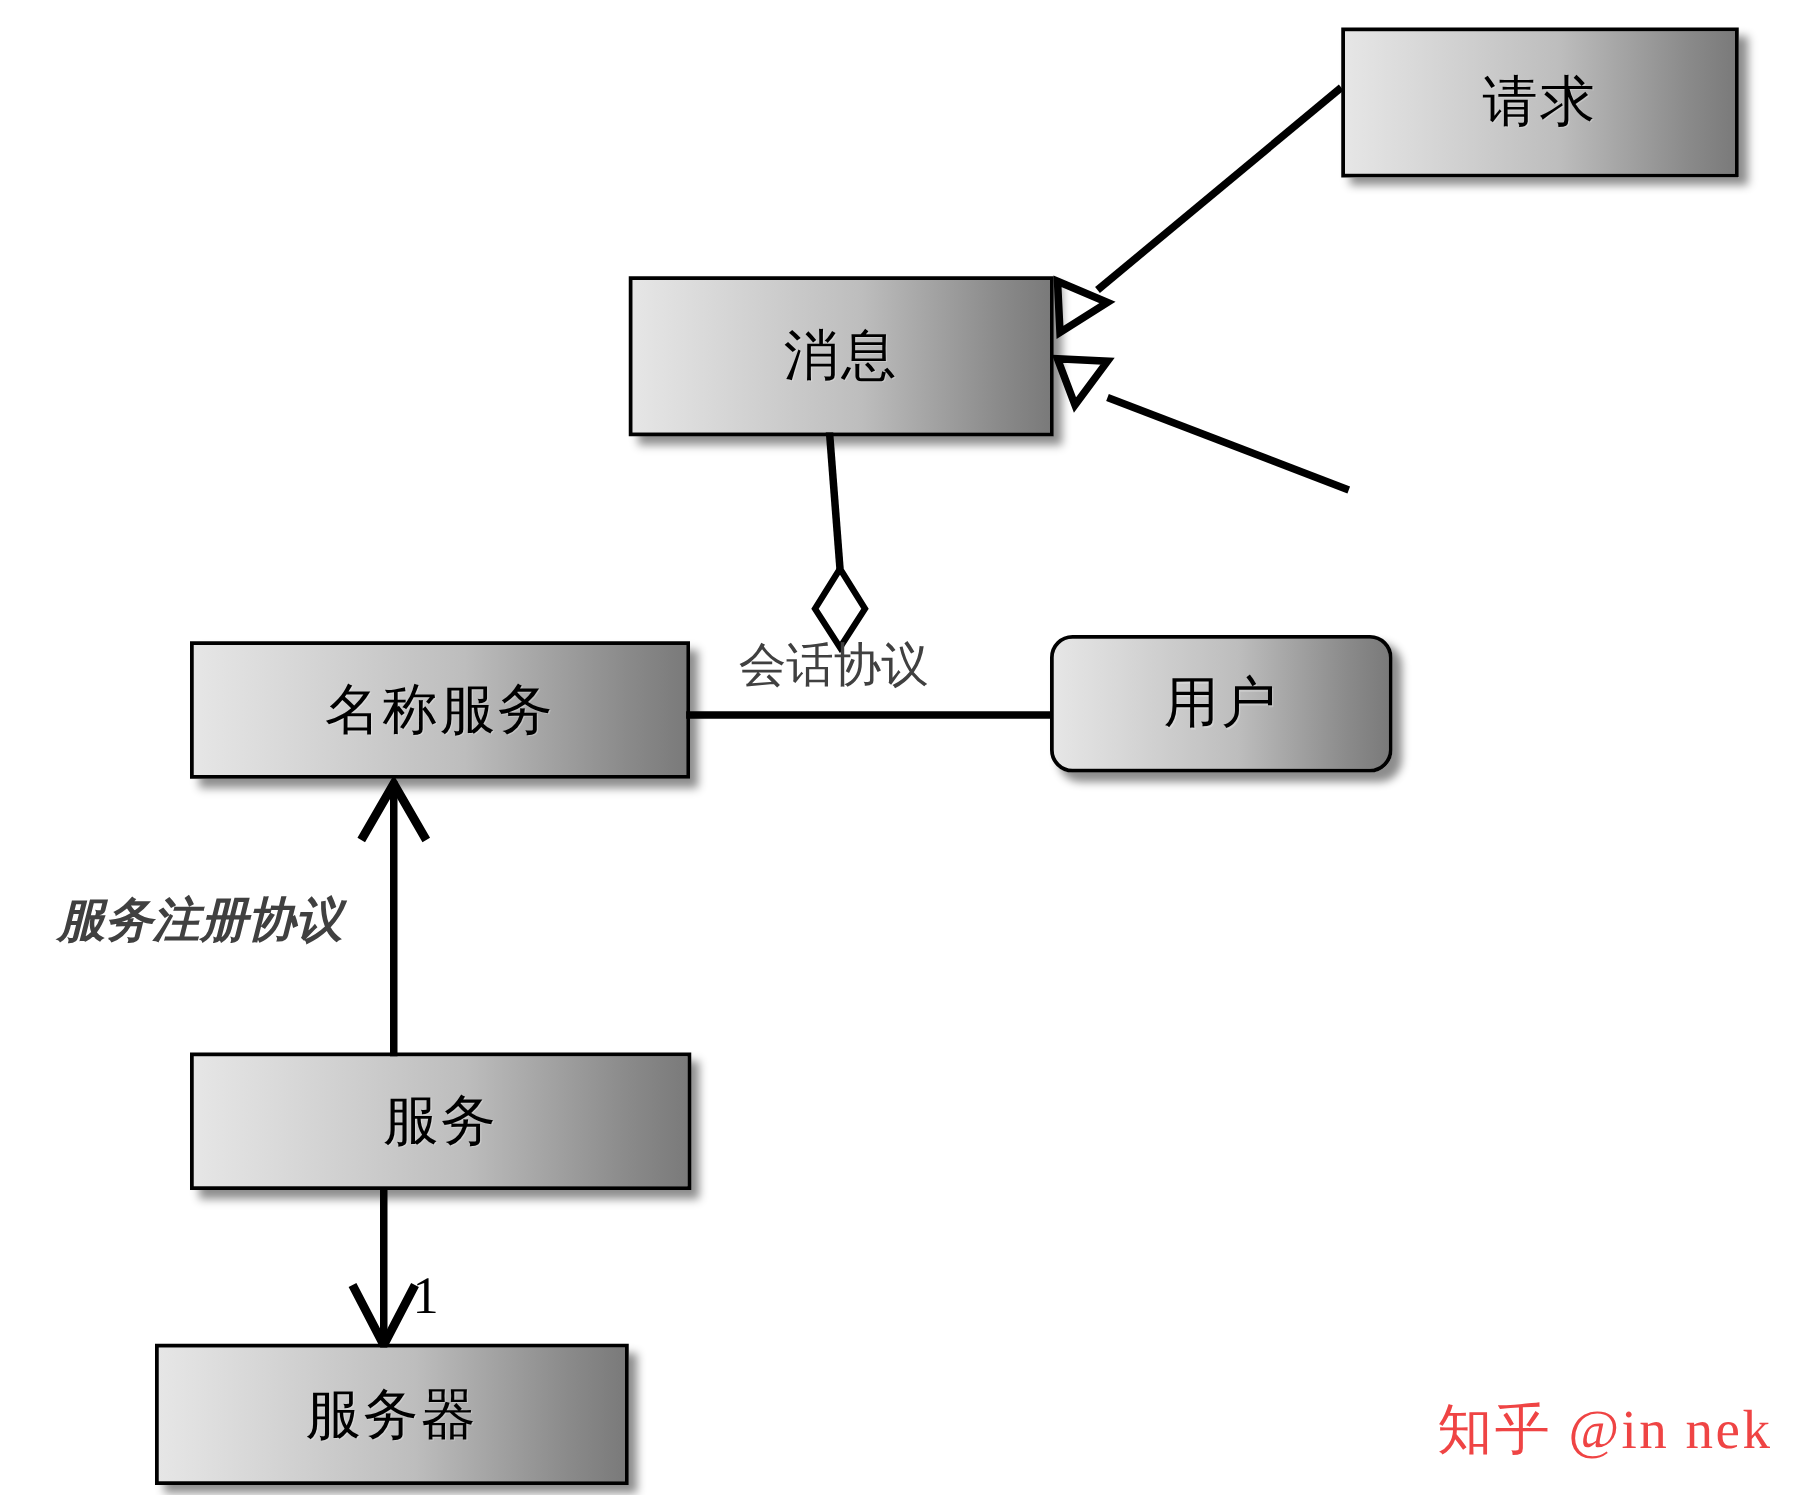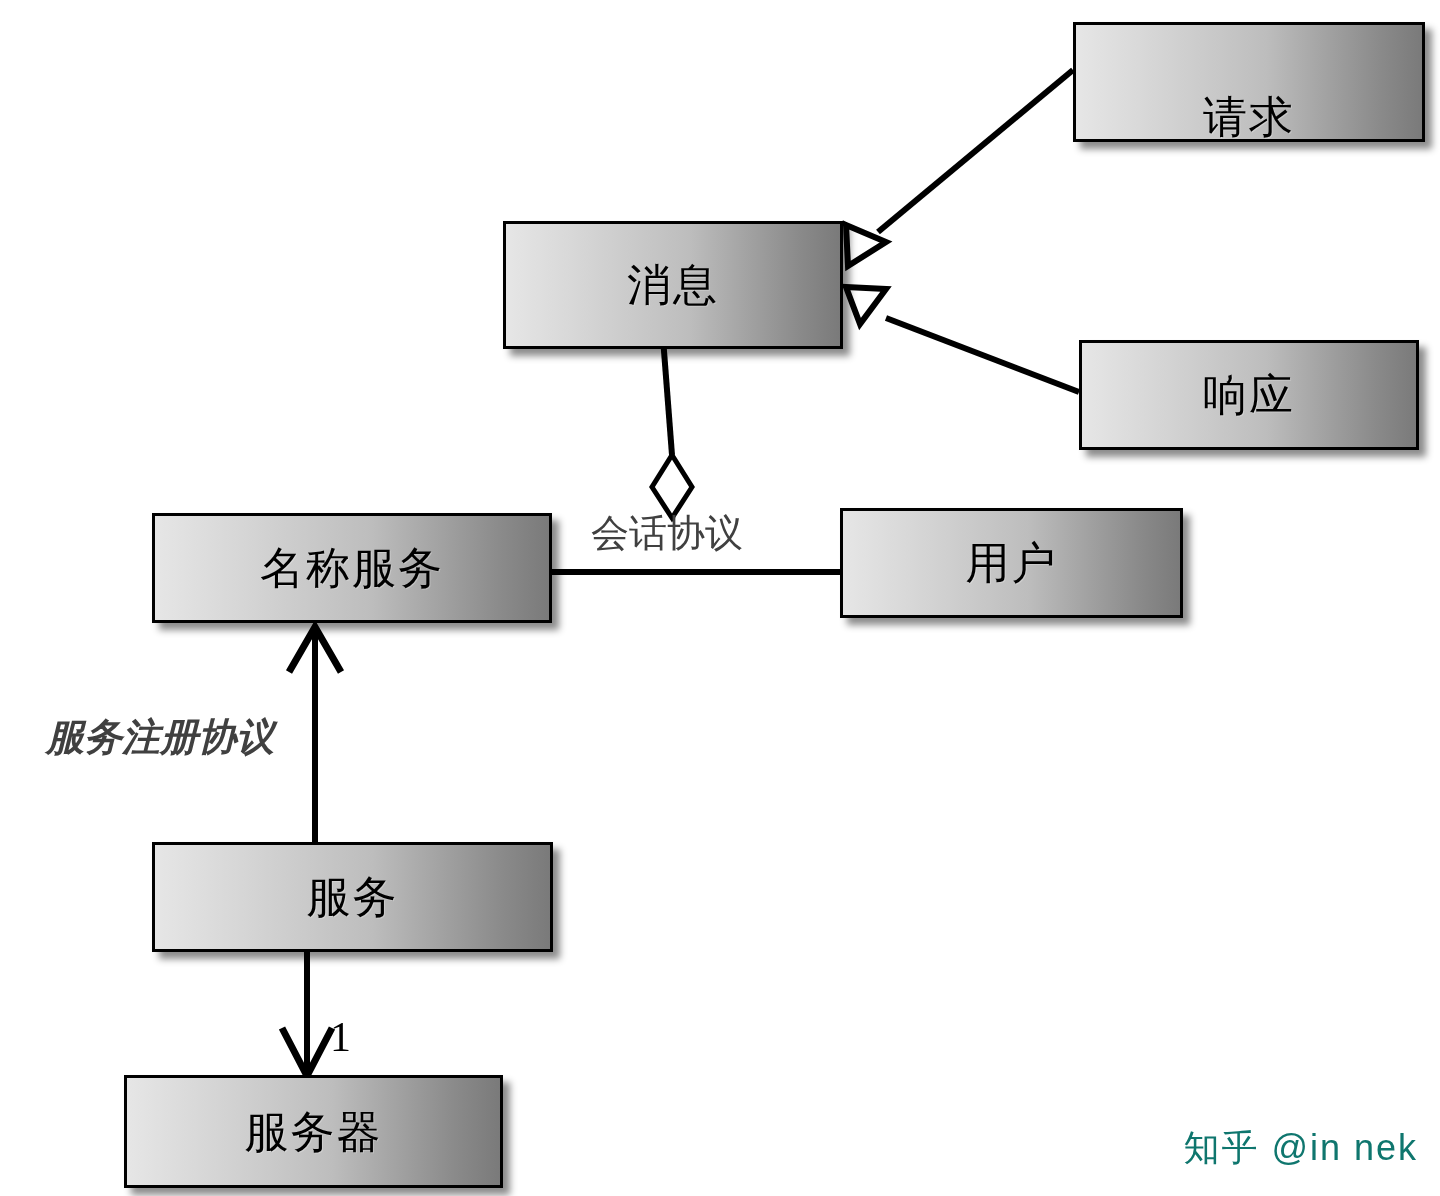--- a/index.html
+++ b/index.html
@@ -64,25 +64,25 @@
     color: #000000;
     font-size: 42px;
     line-height: 1;
     font-family: "Liberation Serif", "DejaVu Serif", serif;
     z-index: 8;
   }
   #watermark {
     position: absolute;
     right: 22px;
     bottom: 30px;
-    color: #0f766e;
-    font-size: 36px;
+    color: #ef4444;
+    font-size: 44px;
     line-height: 1;
     letter-spacing: 2px;
-    font-family: Liberation Sans, sans-serif;
+    font-family: Liberation Serif, serif;
     white-space: nowrap;
     z-index: 9;
   }
 </style>
 </head>
 <body>
 
 <div id="canvas">
 
   <svg id="edges" viewBox="0 0 1440 1196" width="1440" height="1196" xmlns="http://www.w3.org/2000/svg">
@@ -111,37 +111,34 @@
       <line x1="315" y1="945" x2="315" y2="625" stroke="#000000" stroke-width="6"></line>
       <polyline points="289,672 315,627 341,672" fill="none" stroke="#000000" stroke-width="7" stroke-linecap="butt" stroke-linejoin="miter"></polyline>
     </g>
 
     <g>
       <line x1="307" y1="952" x2="307" y2="1075" stroke="#000000" stroke-width="6"></line>
       <polyline points="282,1028 307,1076 332,1028" fill="none" stroke="#000000" stroke-width="7" stroke-linecap="butt" stroke-linejoin="miter"></polyline>
     </g>
   </svg>
 
-  <div class="node" style="left:1073px; top:22px; width:352px; height:120px;align-items:flex-end;">
+  <div class="node" style="left:1073px; top:22px; width:318px; height:120px;">
     <span class="node-label">请求</span>
   </div>
 
   <div class="node" style="left:503px; top:221px; width:340px; height:128px;">
     <span class="node-label">消息</span>
   </div>
 
-  <div class="node" style="left:1079px; top:340px; width:340px; height:110px;">
-    <span class="node-label">响应</span>
-  </div>
 
   <div class="node" style="left:152px; top:513px; width:400px; height:110px;">
     <span class="node-label">名称服务</span>
   </div>
 
-  <div class="node" style="left:840px; top:508px; width:343px; height:110px;">
+  <div class="node" style="left:840px; top:508px; width:274px; height:110px;border-radius:18px;">
     <span class="node-label">用户</span>
   </div>
 
   <div class="node" style="left:152px; top:842px; width:401px; height:110px;">
     <span class="node-label">服务</span>
   </div>
 
   <div class="node" style="left:124px; top:1075px; width:379px; height:113px;">
     <span class="node-label">服务器</span>
   </div>

